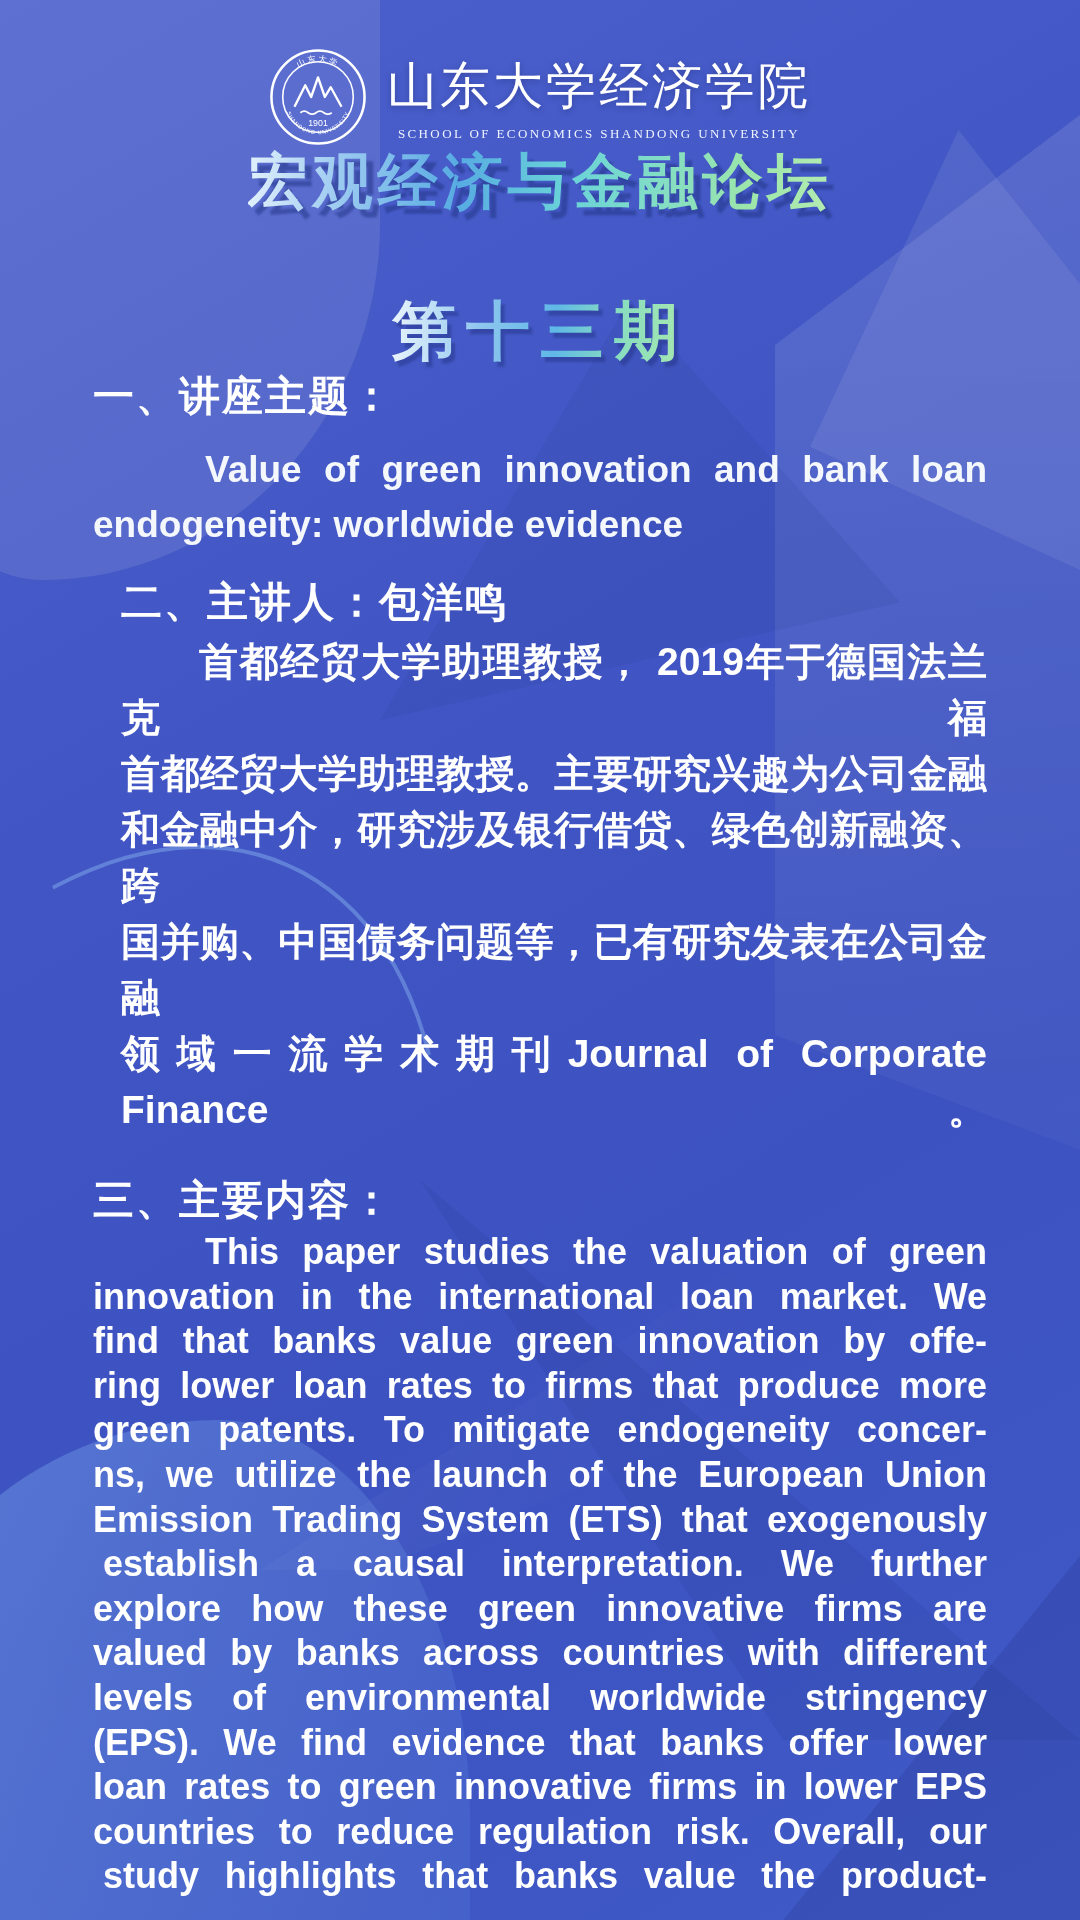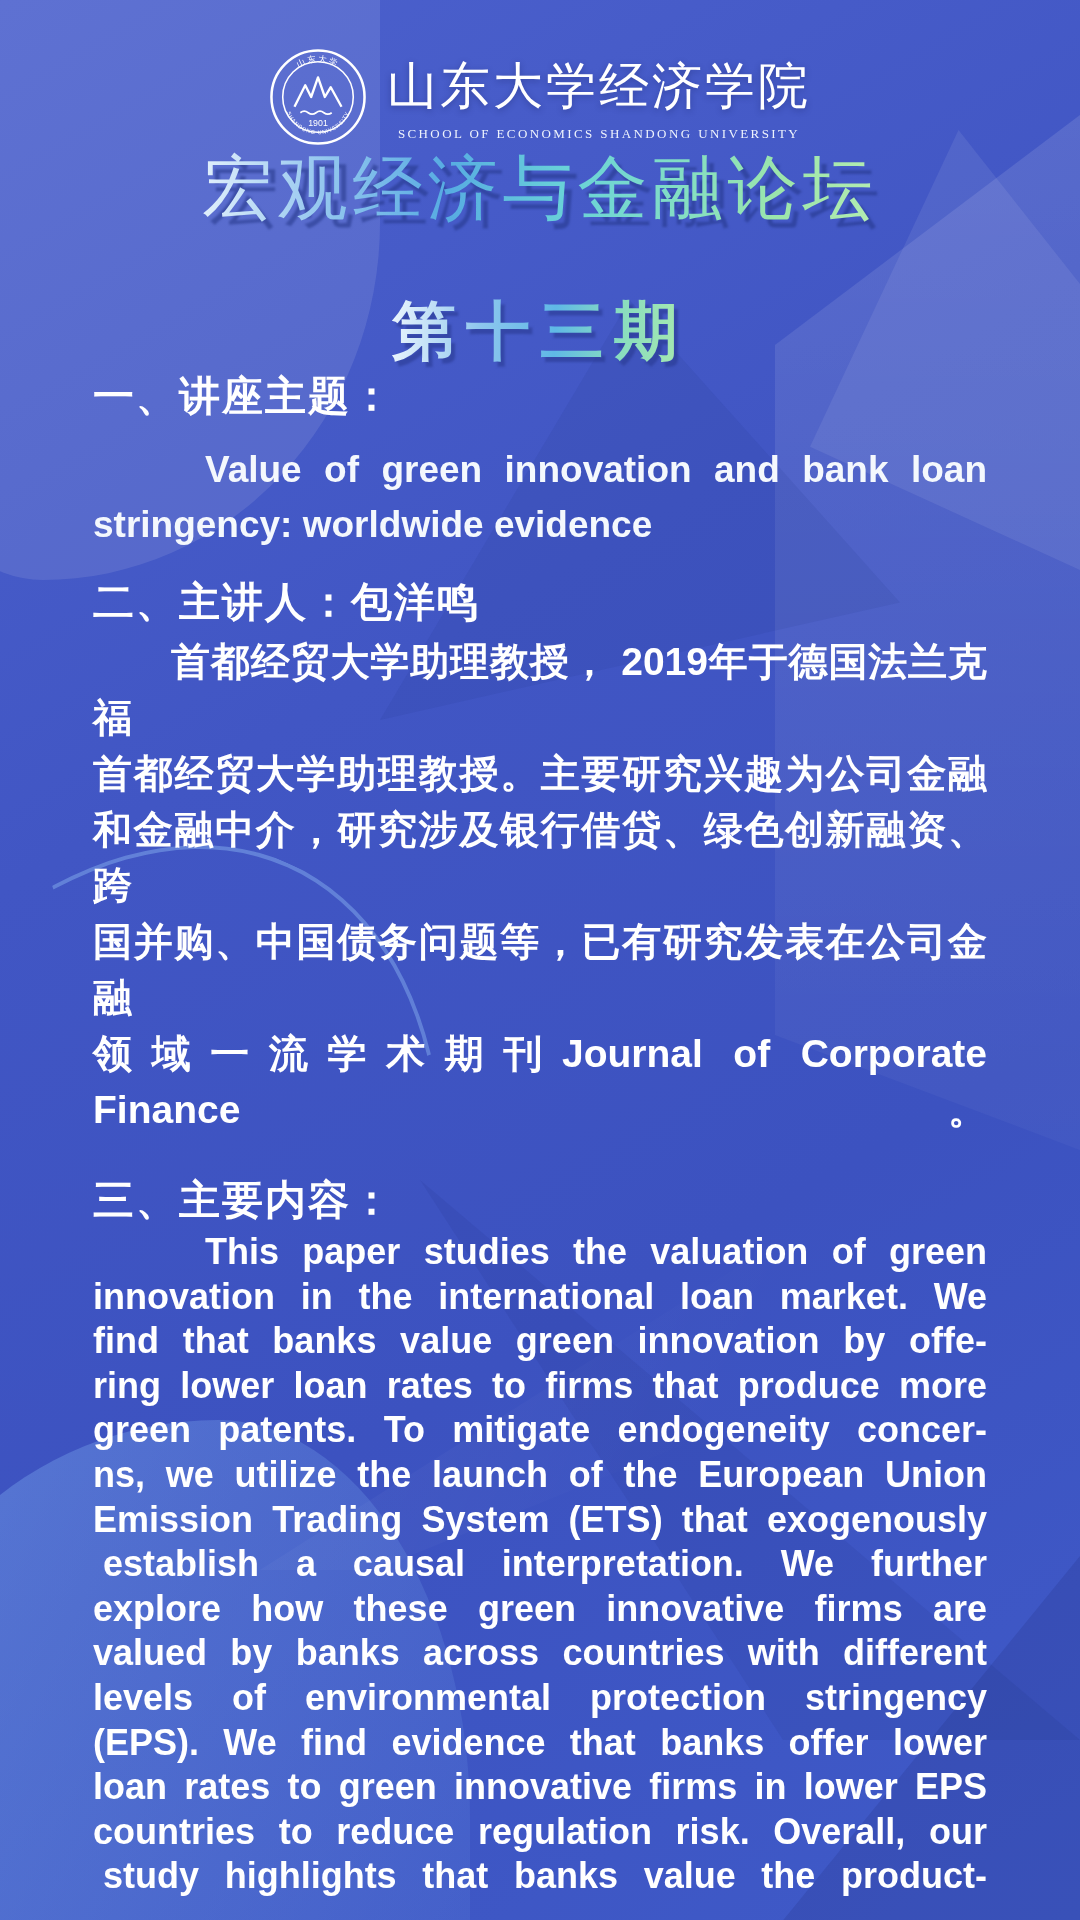--- a/index.html
+++ b/index.html
@@ -46,39 +46,39 @@
     display:flex; justify-content:center; align-items:center; gap:20px; }
   .seal { width:98px; height:98px; flex:0 0 auto; }
   .uni-names { display:flex; flex-direction:column; align-items:center; }
   .cn-name { font-size:50px; font-weight:400; letter-spacing:3px;
     text-shadow: 0 2px 6px rgba(20,30,90,0.35); white-space:nowrap; }
   .en-name { margin-top:6px; font-family:"Liberation Serif", serif;
     font-size:13px; letter-spacing:2.4px; color:#eef3fd; white-space:nowrap; }
 
   
   .title-wrap { position:absolute; top:142px; left:0; width:100%; text-align:center; }
-  .main-title { display:inline-block; font-size:70px; font-weight:400; letter-spacing:5px;
+  .main-title { display:inline-block; font-size:60px; font-weight:700; letter-spacing:5px;
     background: linear-gradient(92deg, #e2f0fc 0%, #9bcaf0 16%, #57abe2 36%, #69d2d8 54%, #7fdcc8 68%, #9de6aa 86%, #b4ecb2 100%);
     -webkit-background-clip:text; background-clip:text; color:transparent;
     filter: drop-shadow(7px 8px 1px rgba(35,52,135,0.55));
     white-space:nowrap; }
   .sub-wrap { position:absolute; top:288px; left:0; width:100%; text-align:center; }
   .sub-title { display:inline-block; font-size:64px; font-weight:700; letter-spacing:10px;
     background: linear-gradient(92deg, #eaf5fd 0%, #8ec6ee 30%, #5fb8e6 55%, #86dcc0 75%, #a9e9ae 100%);
     -webkit-background-clip:text; background-clip:text; color:transparent;
     filter: drop-shadow(4px 5px 1px rgba(35,52,135,0.5));
     white-space:nowrap; }
 
   
   .content { position:absolute; top:372px; left:93px; right:93px; }
   .content h2 { margin:0; font-size:41px; font-weight:800; letter-spacing:2px;
     color:#ffffff; line-height:48px; }
   .sec-topic h2 { margin-bottom:22px; }
   .en-topic { font-size:37px; line-height:55px; font-weight:600; color:#f4f8fd; }
-  .sec-speaker { margin-top:26px; }
+  .sec-speaker { margin-top:26px;margin-left:28px; }
   .sec-speaker h2 { margin-bottom:8px; }
   .cn-body { font-size:39px; line-height:56px; font-weight:600; }
   .sec-content { margin-top:10px; }
   .sec-content h2 { margin-bottom:6px;margin-top:38px; }
   .en-abstract { font-size:36px; line-height:44.6px; font-weight:600; }
   .line { text-align:justify; text-align-last:justify; }
   .en-topic .line:first-child,
   .en-abstract .line:first-child { text-indent:112px; }
   .en-topic .line:last-child { text-align-last:left; }
   .en-abstract .line:nth-child(8),
@@ -130,21 +130,21 @@
   <div class="sub-wrap">
     <div class="sub-title">第十三期</div>
   </div>
 
   <div class="content">
 
     <div class="sec-topic">
       <h2>一、讲座主题：</h2>
       <div class="en-topic">
           <div class="line">Value of green innovation and bank loan</div>
-          <div class="line">stringency: worldwide evidence</div>
+          <div class="line">endogeneity: worldwide evidence</div>
         </div>
     </div>
 
     <div class="sec-speaker">
       <h2>二、主讲人：包洋鸣</h2>
       <div class="cn-body">
           <div class="line">首都经贸大学助理教授， 2019年于德国法兰克福</div>
           <div class="line">首都经贸大学助理教授。主要研究兴趣为公司金融</div>
           <div class="line">和金融中介，研究涉及银行借贷、绿色创新融资、跨</div>
           <div class="line">国并购、中国债务问题等，已有研究发表在公司金融</div>
@@ -158,21 +158,21 @@
           <div class="line">This paper studies the valuation of green</div>
           <div class="line">innovation in the international loan market. We</div>
           <div class="line">find that banks value green innovation by offe-</div>
           <div class="line">ring lower loan rates to firms that produce more</div>
           <div class="line">green patents. To mitigate endogeneity concer-</div>
           <div class="line">ns, we utilize the launch of the European Union</div>
           <div class="line">Emission Trading System (ETS) that exogenously</div>
           <div class="line">establish a causal interpretation. We further</div>
           <div class="line">explore how these green innovative firms are</div>
           <div class="line">valued by banks across countries with different</div>
-          <div class="line">levels of environmental protection stringency</div>
+          <div class="line">levels of environmental worldwide stringency</div>
           <div class="line">(EPS). We find evidence that banks offer lower</div>
           <div class="line">loan rates to green innovative firms in lower EPS</div>
           <div class="line">countries to reduce regulation risk. Overall, our</div>
           <div class="line">study highlights that banks value the product-</div>
         </div>
     </div>
 
   </div>
 </div>
 

